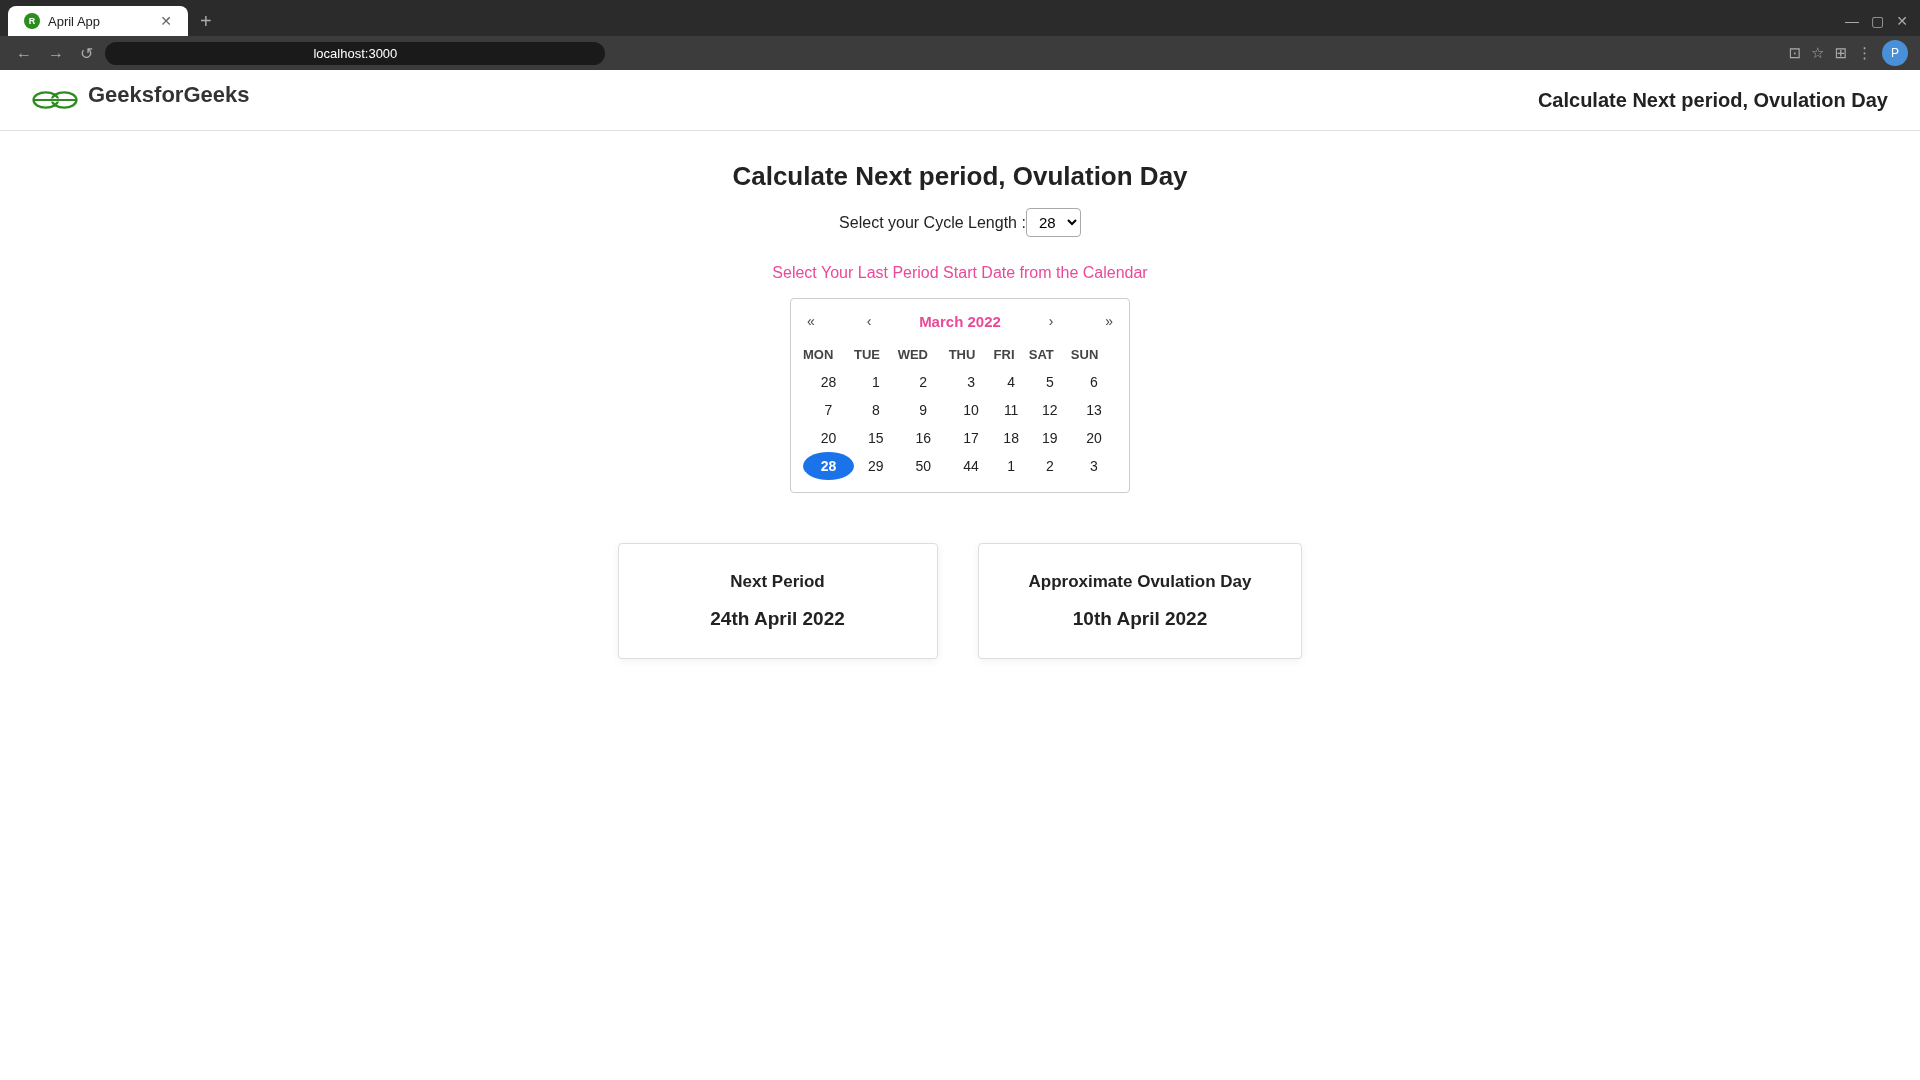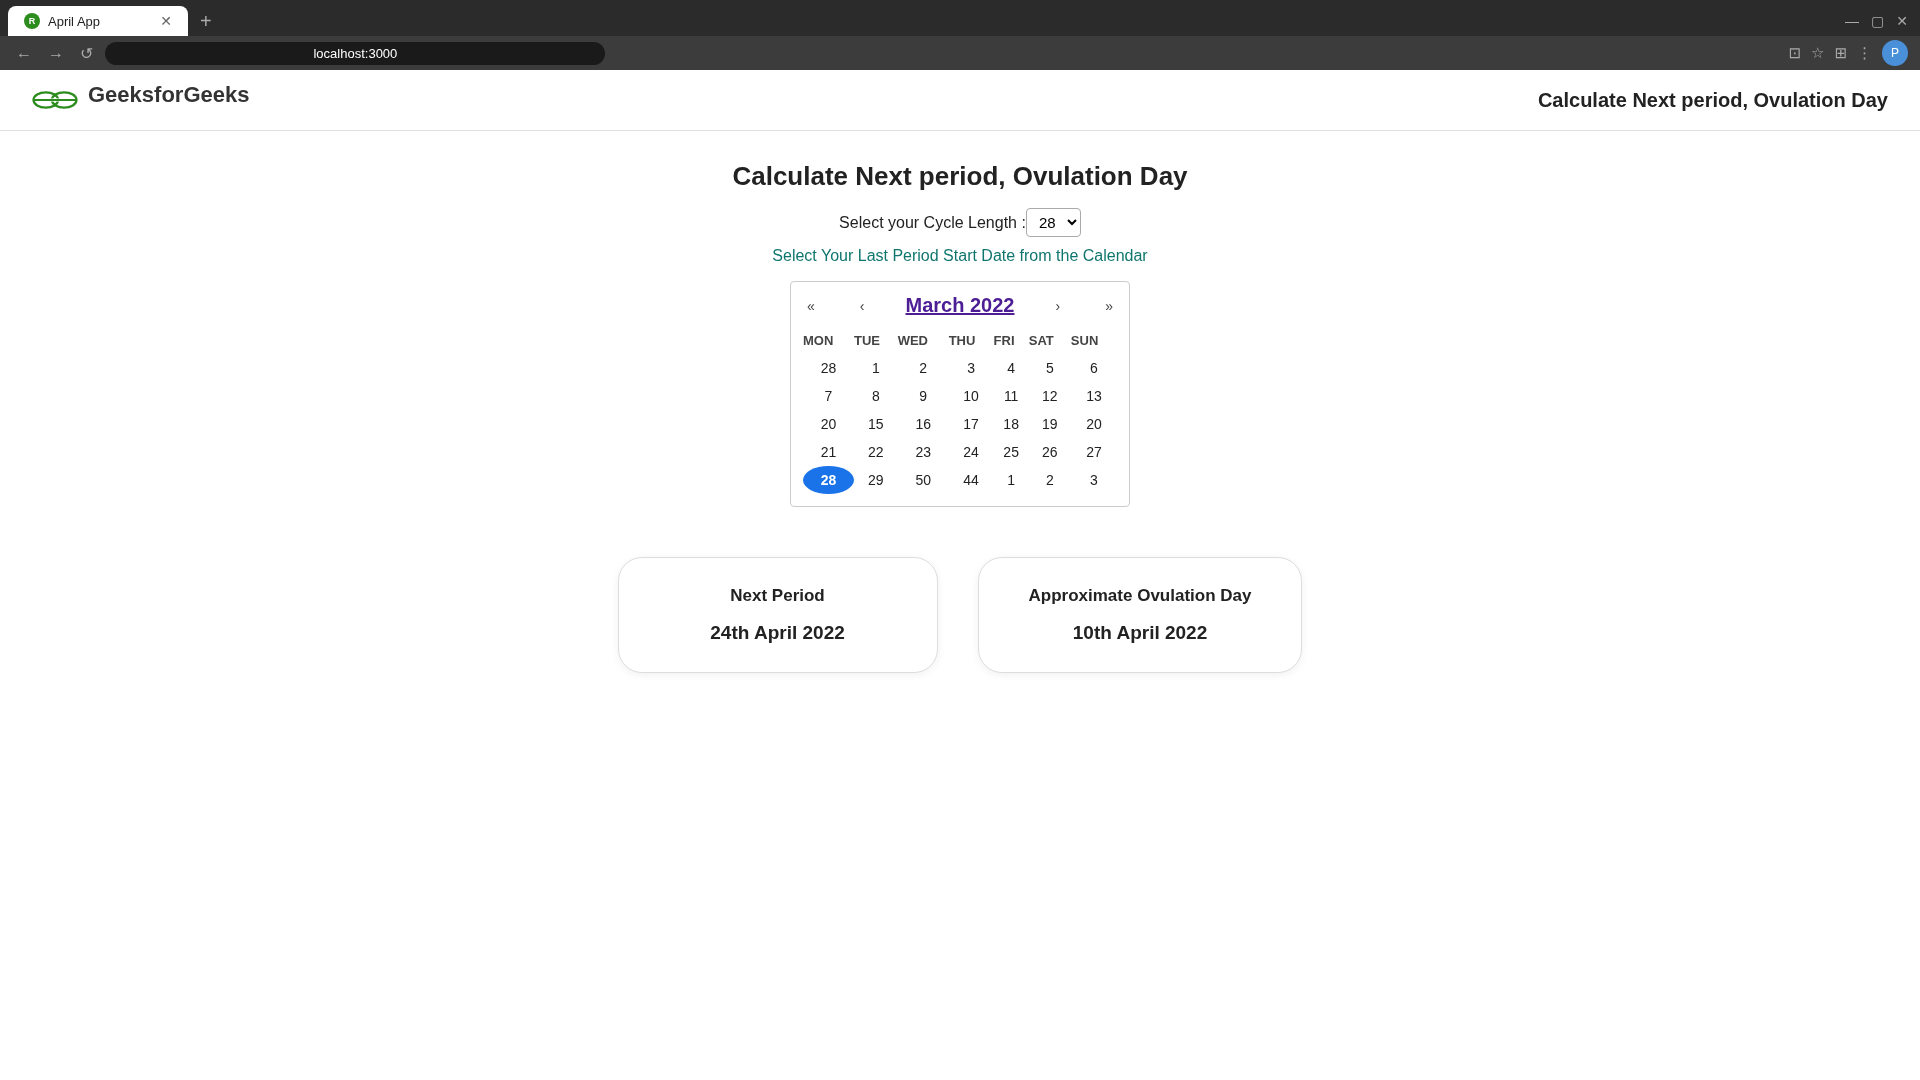--- a/index.html
+++ b/index.html
@@ -163,23 +163,24 @@
       padding: 4px 8px;
       font-size: 15px;
       border: 1px solid #aaa;
       border-radius: 4px;
       background: #fff;
       cursor: pointer;
     }
 
     .subtitle {
       font-size: 16px;
-      color: #0f766e;
+      color: #ec4899;
       text-align: center;
       margin-bottom: 16px;
+      margin-top: 17px;
     }
 
     
     .calendar-container {
       border: 1px solid #ccc;
       border-radius: 4px;
       padding: 12px;
       width: 340px;
       background: #fff;
     }
@@ -192,24 +193,23 @@
     }
     .cal-nav {
       cursor: pointer;
       color: #444;
       font-size: 14px;
       padding: 2px 4px;
       background: none;
       border: none;
     }
     .cal-month {
-      font-size: 20px;
-      font-weight: bold;
-      color: #4c1d95;
-      text-decoration: underline;
+      font-size: 15px;
+      font-weight: bold;
+      color: #ec4899;
     }
 
     .calendar-grid {
       width: 100%;
       border-collapse: collapse;
     }
     .calendar-grid th {
       font-size: 13px;
       font-weight: bold;
       color: #444;
@@ -237,21 +237,21 @@
     }
 
     
     .result-cards {
       display: flex;
       gap: 40px;
       margin-top: 50px;
     }
     .result-card {
       border: 1px solid #ddd;
-      border-radius: 24px;
+      border-radius: 4px;
       padding: 28px 50px;
       min-width: 320px;
       text-align: center;
       box-shadow: 0 2px 8px rgba(0,0,0,0.06);
       background: #fff;
     }
     .result-label {
       font-size: 17px;
       font-weight: bold;
       color: #222;
@@ -362,29 +362,20 @@
           <tr>
             <td>20</td>
             <td>15</td>
             <td>16</td>
             <td>17</td>
             <td>18</td>
             <td class="day-red">19</td>
             <td class="day-red">20</td>
           </tr>
           <tr>
-            <td>21</td>
-            <td>22</td>
-            <td>23</td>
-            <td>24</td>
-            <td>25</td>
-            <td class="day-red">26</td>
-            <td class="day-red">27</td>
-          </tr>
-          <tr>
             <td class="day-selected">28</td>
             <td>29</td>
             <td>50</td>
             <td>44</td>
             <td class="day-outside">1</td>
             <td class="day-outside">2</td>
             <td class="day-outside">3</td>
           </tr>
         </tbody>
     </table>

